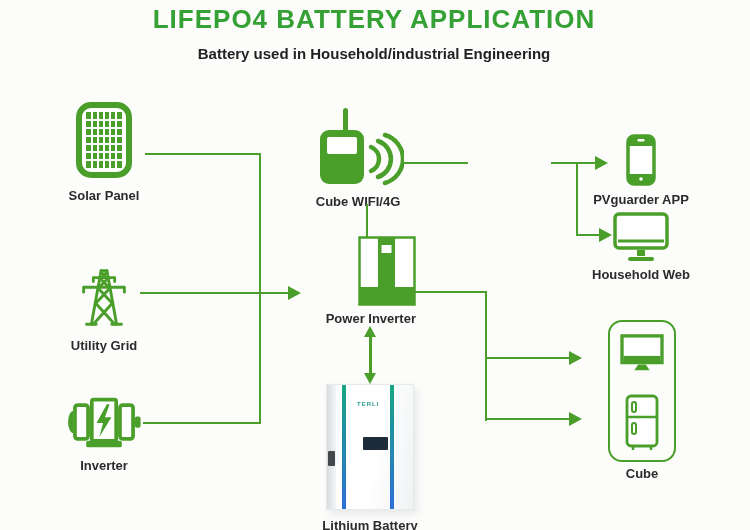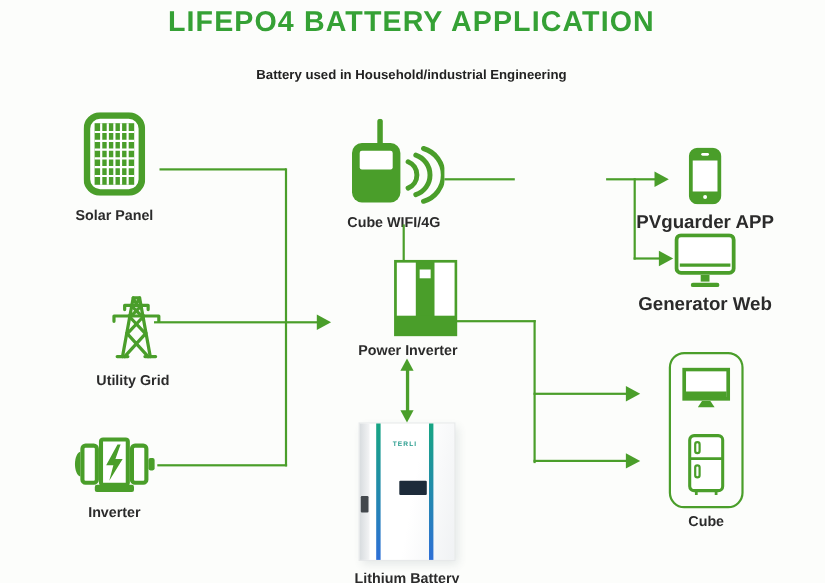--- a/index.html
+++ b/index.html
@@ -7,26 +7,26 @@
     --tg:#35a135;         
     --lbl:#2b2b2b;        
   }
   html,body{margin:0;padding:0;background:#fcfdfb;font-family:"Liberation Sans",sans-serif;}
   #stage{position:relative;width:748px;height:530px;background:#fcfdfb;overflow:hidden;border-radius:27px;}
 
   
   .title{position:absolute;top:4px;left:0;width:100%;text-align:center;
          font-size:26px;font-weight:800;letter-spacing:1px;color:var(--tg);}
   .subtitle{position:absolute;top:45px;left:0;width:100%;text-align:center;
-            font-size:12px;font-weight:700;color:#222;margin-top:16px;}
+            font-size:15px;font-weight:700;color:#222;}
 
   
   .node{position:absolute;display:flex;flex-direction:column;align-items:center;}
   .nlabel{font-size:13px;font-weight:700;color:var(--lbl);text-align:center;white-space:nowrap;}
-  .small .nlabel{font-size:17px;}
+  .small .nlabel{font-size:13px;}
 
   
   .hl,.vl{position:absolute;background:var(--g);}
   .hl{height:2px;} .vl{width:2px;}
   .arr{position:absolute;width:0;height:0;
        border-top:7px solid transparent;border-bottom:7px solid transparent;
        border-left:13px solid var(--g);}
 
   
   .darrow{position:absolute;left:364px;top:326px;width:13px;height:58px;}
@@ -70,21 +70,21 @@
       <rect x="3" y="3" width="50" height="70" rx="12" fill="#fff" stroke="var(--g)" stroke-width="6"></rect>
       <rect x="10" y="10" width="36" height="56" fill="var(--g)"></rect>
       <g stroke="#fff" stroke-width="2">
         <path d="M16,10 V66 M22,10 V66 M28,10 V66 M34,10 V66 M40,10 V66"></path>
         <path d="M10,18 H46 M10,26 H46 M10,34 H46 M10,42 H46 M10,50 H46 M10,58 H46"></path>
       </g>
     </svg>
     <div class="nlabel" style="margin-top:10px">Solar Panel</div>
   </div>
 
-  <div class="node" style="left:54px;top:264px;width:100px;align-items:flex-end;">
+  <div class="node" style="left:54px;top:264px;width:100px;">
     <svg width="60" height="66" viewBox="0 0 60 68">
       <g fill="none" stroke="var(--g)" stroke-width="3" stroke-linecap="round">
         <path d="M17,62 L27,7 M43,62 L33,7 M27,7 H33"></path>
         <path d="M27,7 L30,13 L33,7"></path>
         <path d="M19,14 H41 M19,14 v4 M41,14 v4"></path>
         <path d="M9,24 H51 M9,24 v5 M51,24 v5"></path>
         <path d="M25,14 L35,24 M35,14 L25,24"></path>
         <path d="M23,24 L38,40 M37,24 L22,40"></path>
         <path d="M21,40 L41,62 M39,40 L19,62"></path>
         <path d="M12,62 H22 M38,62 H48"></path>
@@ -132,21 +132,21 @@
     <div class="nlabel" style="margin-top:6px">PVguarder APP</div>
   </div>
 
   <div class="node small" style="left:596px;top:212px;width:90px;">
     <svg width="56" height="50" viewBox="0 0 56 50">
       <rect x="2" y="2" width="52" height="34" rx="4" fill="#fff" stroke="var(--g)" stroke-width="3.5"></rect>
       <path d="M5,29 H51" stroke="var(--g)" stroke-width="3"></path>
       <rect x="24" y="38" width="8" height="6" fill="var(--g)"></rect>
       <rect x="15" y="45" width="26" height="4" rx="2" fill="var(--g)"></rect>
     </svg>
-    <div class="nlabel" style="margin-top:5px">Generator Web</div>
+    <div class="nlabel" style="margin-top:5px">Household Web</div>
   </div>
 
   <div class="node" style="left:324px;top:236px;width:92px;align-items:flex-end;">
     <svg width="58" height="70" viewBox="0 0 58 70">
       <rect x="1.5" y="1.5" width="55" height="67" fill="#fff" stroke="var(--g)" stroke-width="2.5"></rect>
       <rect x="20" y="1.5" width="17" height="50" fill="var(--g)"></rect>
       <rect x="23.5" y="9" width="10" height="8" fill="#fff"></rect>
       <rect x="1.5" y="51" width="55" height="17.5" fill="var(--g)"></rect>
     </svg>
     <div class="nlabel" style="margin-top:5px">Power Inverter</div>

